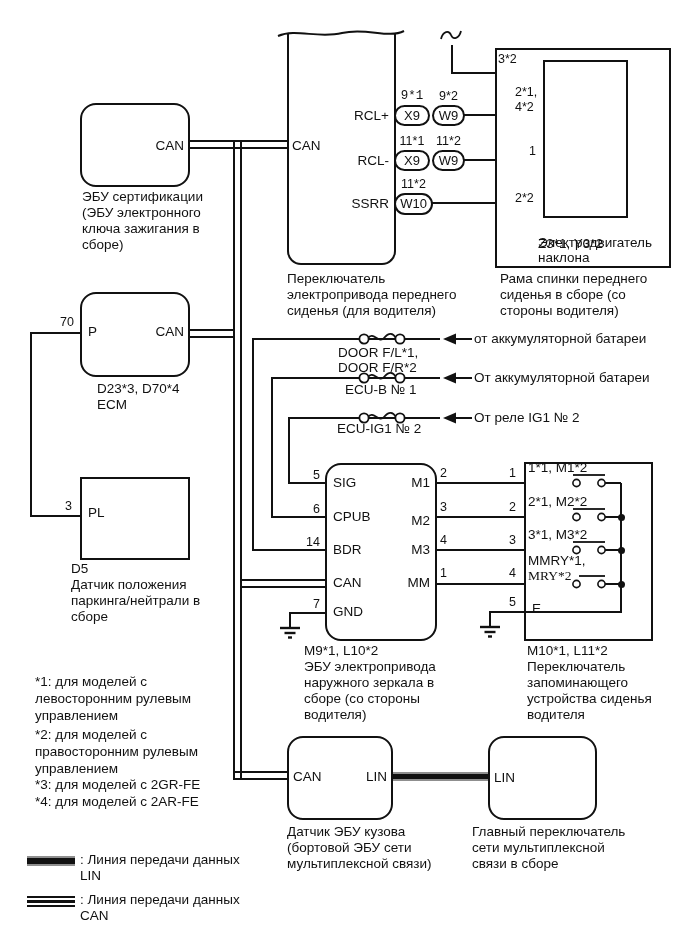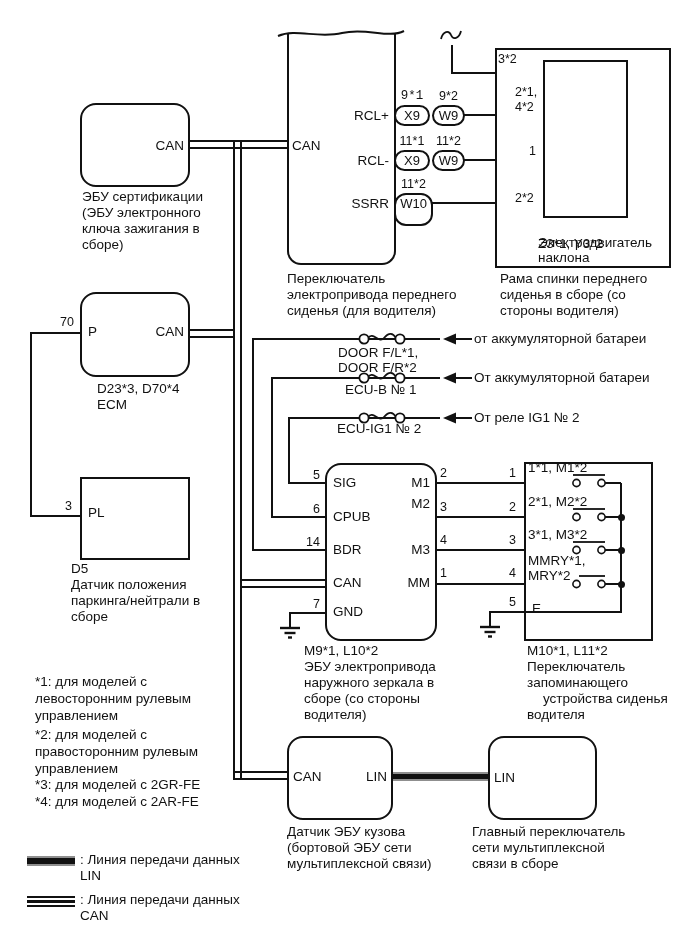--- a/index.html
+++ b/index.html
@@ -155,21 +155,21 @@
   <svg class="abs" style="left:569px;top:572px;" width="40" height="17" viewBox="0 0 40 17">
     <line x1="10" y1="4" x2="36" y2="4" stroke="#111" stroke-width="1.8"></line>
     <circle cx="7.5" cy="12" r="3.6" fill="#fff" stroke="#111" stroke-width="1.6"></circle>
     <circle cx="32.5" cy="12" r="3.6" fill="#fff" stroke="#111" stroke-width="1.6"></circle>
   </svg>
 
   <div class="oval" style="left:394px;top:105px;width:36px;height:21px;">X9</div>
   <div class="oval" style="left:432px;top:105px;width:33px;height:21px;">W9</div>
   <div class="oval" style="left:394px;top:150px;width:36px;height:21px;">X9</div>
   <div class="oval" style="left:432px;top:150px;width:33px;height:21px;">W9</div>
-  <div class="oval" style="left:394px;top:193px;width:39px;height:33px;">W10</div>
+  <div class="oval" style="left:394px;top:193px;width:39px;height:22px;">W10</div>
 
   <div class="t num tc" style="left:394px;top:89px;width:36px;font-family:Liberation Mono, monospace;">9*1</div>
   <div class="t num tc" style="left:432px;top:89px;width:33px;">9*2</div>
   <div class="t num tc" style="left:394px;top:134px;width:36px;text-align:center;">11*1</div>
   <div class="t num tc" style="left:432px;top:134px;width:33px;">11*2</div>
   <div class="t num tc" style="left:394px;top:177px;width:39px;">11*2</div>
 
   <div class="t tr" style="left:144px;top:138px;width:40px;">CAN</div>
 
   <div class="t" style="left:292px;top:138px;">CAN</div>
@@ -194,38 +194,38 @@
   <div class="t" style="left:333px;top:509px;">CPUB</div>
   <div class="t" style="left:333px;top:542px;">BDR</div>
   <div class="t" style="left:333px;top:575px;">CAN</div>
   <div class="t" style="left:333px;top:604px;">GND</div>
   <div class="t num tr" style="left:290px;top:468px;width:30px;">5</div>
   <div class="t num tr" style="left:290px;top:502px;width:30px;">6</div>
   <div class="t num tr" style="left:290px;top:535px;width:30px;">14</div>
   <div class="t num tr" style="left:290px;top:597px;width:30px;">7</div>
 
   <div class="t tr" style="left:400px;top:475px;width:30px;">M1</div>
-  <div class="t tr" style="left:400px;top:496px;width:30px;">M2</div>
+  <div class="t tr" style="left:400px;top:513px;width:30px;">M2</div>
   <div class="t tr" style="left:400px;top:542px;width:30px;">M3</div>
   <div class="t tr" style="left:400px;top:575px;width:30px;">MM</div>
   <div class="t num" style="left:440px;top:466px;">2</div>
   <div class="t num" style="left:440px;top:500px;">3</div>
   <div class="t num" style="left:440px;top:533px;">4</div>
   <div class="t num" style="left:440px;top:566px;">1</div>
 
   <div class="t num tr" style="left:496px;top:466px;width:20px;">1</div>
   <div class="t num tr" style="left:496px;top:500px;width:20px;">2</div>
   <div class="t num tr" style="left:496px;top:533px;width:20px;">3</div>
   <div class="t num tr" style="left:496px;top:566px;width:20px;">4</div>
   <div class="t num tr" style="left:496px;top:595px;width:20px;">5</div>
   <div class="t" style="left:528px;top:460px;">1*1, M1*2</div>
   <div class="t" style="left:528px;top:494px;">2*1, M2*2</div>
   <div class="t" style="left:528px;top:527px;">3*1, M3*2</div>
   <div class="t" style="left:528px;top:553px;">MMRY*1,</div>
-  <div class="t" style="left:528px;top:568px;">MRY*2</div>
+  <div class="t" style="left:528px;top:568px;font-family:Liberation Serif, serif;">MRY*2</div>
   <div class="t" style="left:532px;top:601px;">E</div>
 
   <div class="t" style="left:293px;top:769px;">CAN</div>
   <div class="t tr" style="left:347px;top:769px;width:40px;">LIN</div>
   <div class="t" style="left:494px;top:770px;">LIN</div>
 
   <div class="t" style="left:338px;top:345px;">DOOR F/L*1,</div>
   <div class="t" style="left:338px;top:360px;">DOOR F/R*2</div>
   <div class="t" style="left:345px;top:382px;">ECU-B № 1</div>
   <div class="t" style="left:337px;top:421px;">ECU-IG1 № 2</div>
@@ -260,21 +260,21 @@
 
   <div class="t" style="left:304px;top:643px;">M9*1, L10*2</div>
   <div class="t" style="left:304px;top:659px;">ЭБУ электропривода</div>
   <div class="t" style="left:304px;top:675px;">наружного зеркала в</div>
   <div class="t" style="left:304px;top:691px;">сборе (со стороны</div>
   <div class="t" style="left:304px;top:707px;">водителя)</div>
 
   <div class="t" style="left:527px;top:643px;">M10*1, L11*2</div>
   <div class="t" style="left:527px;top:659px;">Переключатель</div>
   <div class="t" style="left:527px;top:675px;">запоминающего</div>
-  <div class="t" style="left:527px;top:691px;margin-left:16px;">устройства сиденья</div>
+  <div class="t" style="left:527px;top:691px;">устройства сиденья</div>
   <div class="t" style="left:527px;top:707px;">водителя</div>
 
   <div class="t" style="left:287px;top:824px;">Датчик ЭБУ кузова</div>
   <div class="t" style="left:287px;top:840px;">(бортовой ЭБУ сети</div>
   <div class="t" style="left:287px;top:856px;">мультиплексной связи)</div>
 
   <div class="t" style="left:472px;top:824px;">Главный переключатель</div>
   <div class="t" style="left:472px;top:840px;">сети мультиплексной</div>
   <div class="t" style="left:472px;top:856px;">связи в сборе</div>
 

